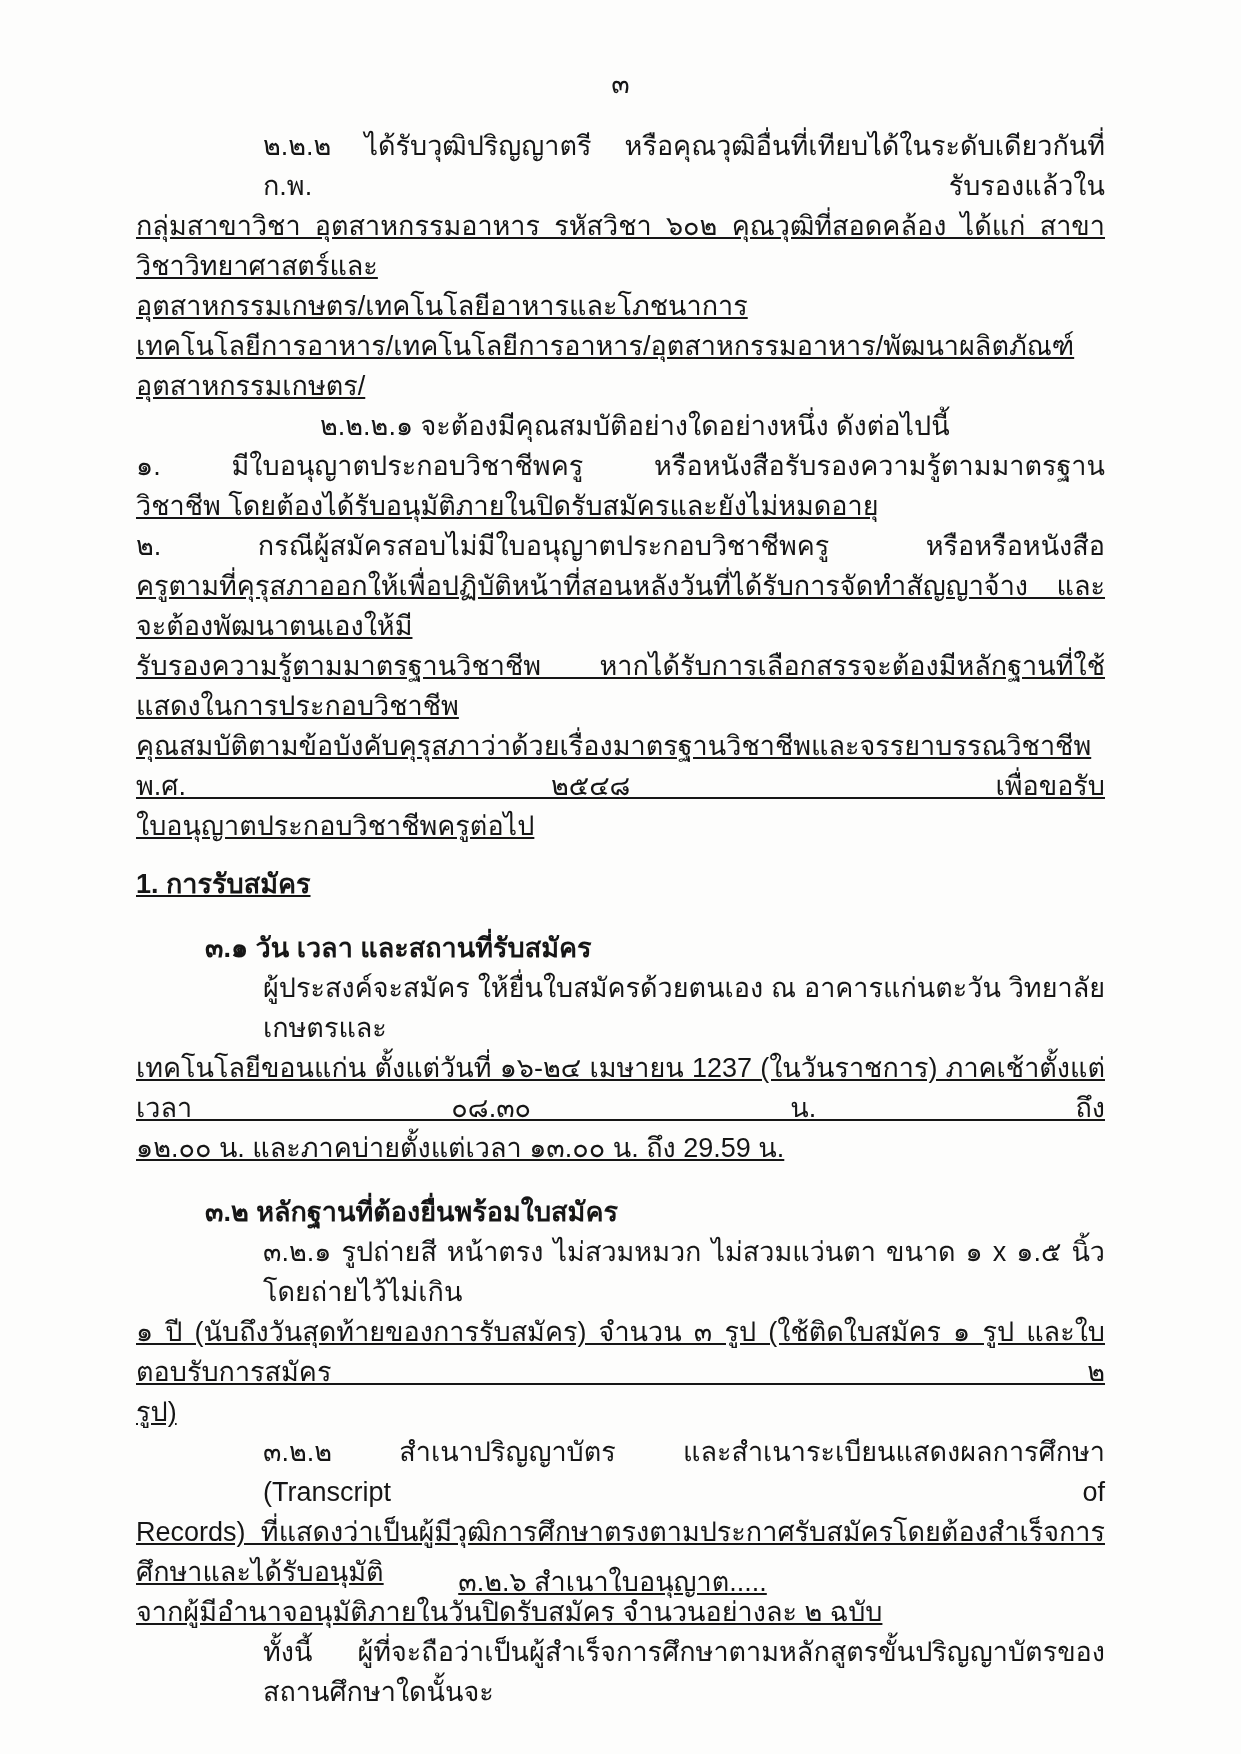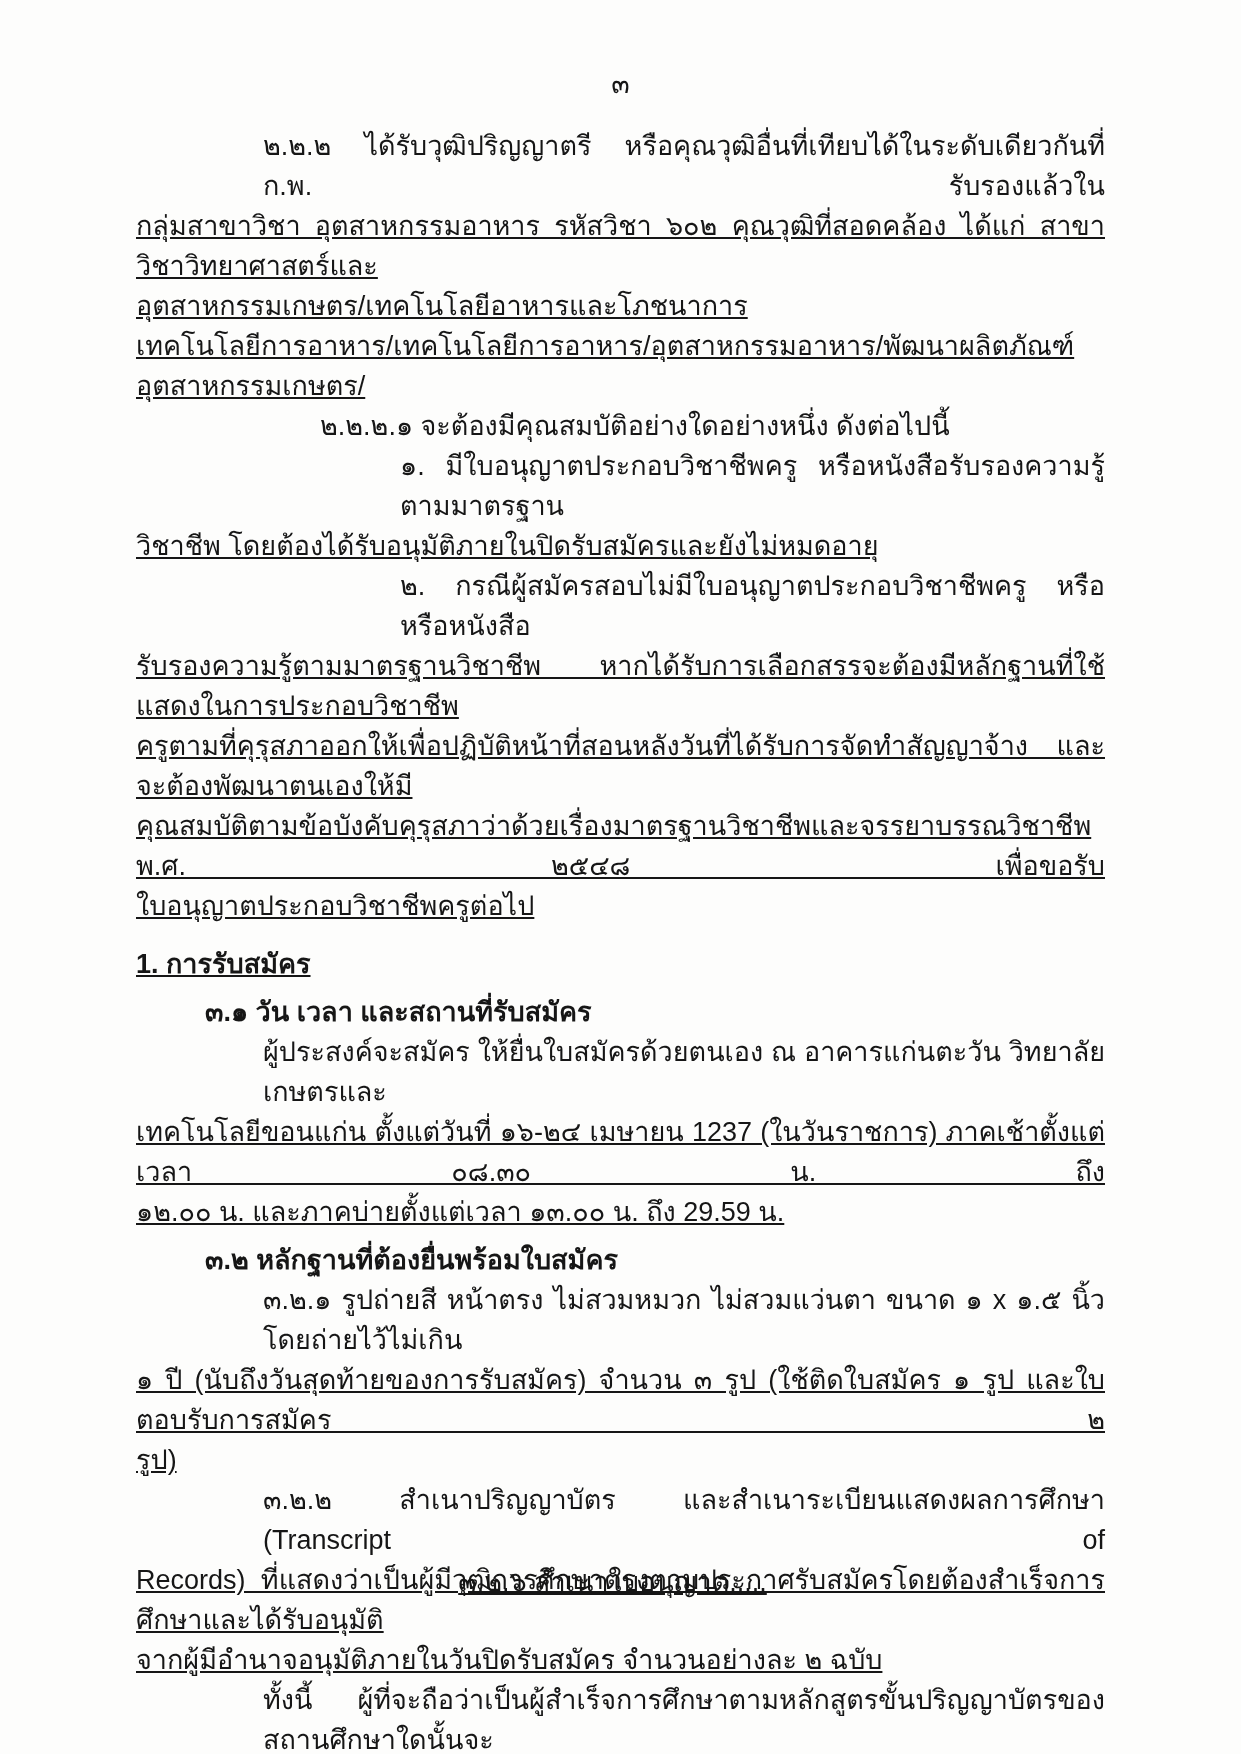--- a/index.html
+++ b/index.html
@@ -38,23 +38,23 @@
   }
   .fill {
     text-align: justify;
     text-align-last: justify;
   }
   .bold { font-weight: bold; }
   .ind0 { margin-left: 0; text-decoration: underline; }
   .ind1 { margin-left: 69px; }
   .ind2 { margin-left: 127px; }
   .ind3 { margin-left: 184px; }
-  .ind4 { margin-left: 264px; }
+  .ind4 { }
   .sp-lg { margin-top: 18px; }
-  .sp-sm { margin-top: 8px; }
+  .sp-sm { margin-top: 24px; }
   .catchword {
     position: absolute;
     left: 136px;
     right: 152px;
     top: 1562px;
     text-align: center;
     line-height: 40px;
     text-decoration: underline;
   }
 </style>
@@ -66,22 +66,22 @@
 
   <div class="doc-body" id="doc-body">
       <div class="line ind2 fill">๒.๒.๒ ได้รับวุฒิปริญญาตรี หรือคุณวุฒิอื่นที่เทียบได้ในระดับเดียวกันที่ ก.พ. รับรองแล้วใน</div>
       <div class="line ind0 fill">กลุ่มสาขาวิชา อุตสาหกรรมอาหาร รหัสวิชา ๖๐๒ คุณวุฒิที่สอดคล้อง ได้แก่ สาขาวิชาวิทยาศาสตร์และ</div>
       <div class="line ind0">อุตสาหกรรมเกษตร/เทคโนโลยีอาหารและโภชนาการ</div>
       <div class="line ind0 fill">เทคโนโลยีการอาหาร/เทคโนโลยีการอาหาร/อุตสาหกรรมอาหาร/พัฒนาผลิตภัณฑ์อุตสาหกรรมเกษตร/</div>
       <div class="line ind3">๒.๒.๒.๑ จะต้องมีคุณสมบัติอย่างใดอย่างหนึ่ง ดังต่อไปนี้</div>
       <div class="line ind4 fill">๑. มีใบอนุญาตประกอบวิชาชีพครู หรือหนังสือรับรองความรู้ตามมาตรฐาน</div>
       <div class="line ind0">วิชาชีพ โดยต้องได้รับอนุมัติภายในปิดรับสมัครและยังไม่หมดอายุ</div>
       <div class="line ind4 fill">๒. กรณีผู้สมัครสอบไม่มีใบอนุญาตประกอบวิชาชีพครู หรือหรือหนังสือ</div>
+      <div class="line ind0 fill">ครูตามที่คุรุสภาออกให้เพื่อปฏิบัติหน้าที่สอนหลังวันที่ได้รับการจัดทำสัญญาจ้าง และจะต้องพัฒนาตนเองให้มี</div>
       <div class="line ind0 fill">รับรองความรู้ตามมาตรฐานวิชาชีพ หากได้รับการเลือกสรรจะต้องมีหลักฐานที่ใช้แสดงในการประกอบวิชาชีพ</div>
-      <div class="line ind0 fill">ครูตามที่คุรุสภาออกให้เพื่อปฏิบัติหน้าที่สอนหลังวันที่ได้รับการจัดทำสัญญาจ้าง และจะต้องพัฒนาตนเองให้มี</div>
       <div class="line ind0 fill">คุณสมบัติตามข้อบังคับคุรุสภาว่าด้วยเรื่องมาตรฐานวิชาชีพและจรรยาบรรณวิชาชีพ พ.ศ. ๒๕๔๘ เพื่อขอรับ</div>
       <div class="line ind0">ใบอนุญาตประกอบวิชาชีพครูต่อไป</div>
       <div class="line ind0 bold sp-lg">1. การรับสมัคร</div>
       <div class="line ind1 bold sp-sm">๓.๑ วัน เวลา และสถานที่รับสมัคร</div>
       <div class="line ind2 fill">ผู้ประสงค์จะสมัคร ให้ยื่นใบสมัครด้วยตนเอง ณ อาคารแก่นตะวัน วิทยาลัยเกษตรและ</div>
       <div class="line ind0 fill">เทคโนโลยีขอนแก่น ตั้งแต่วันที่ ๑๖-๒๔ เมษายน 1237 (ในวันราชการ) ภาคเช้าตั้งแต่เวลา ๐๘.๓๐ น. ถึง</div>
       <div class="line ind0">๑๒.๐๐ น. และภาคบ่ายตั้งแต่เวลา ๑๓.๐๐ น. ถึง 29.59 น.</div>
       <div class="line ind1 bold sp-sm">๓.๒ หลักฐานที่ต้องยื่นพร้อมใบสมัคร</div>
       <div class="line ind2 fill">๓.๒.๑ รูปถ่ายสี หน้าตรง ไม่สวมหมวก ไม่สวมแว่นตา ขนาด ๑ x ๑.๕ นิ้ว โดยถ่ายไว้ไม่เกิน</div>
       <div class="line ind0 fill">๑ ปี (นับถึงวันสุดท้ายของการรับสมัคร) จำนวน ๓ รูป (ใช้ติดใบสมัคร ๑ รูป และใบตอบรับการสมัคร ๒</div>

